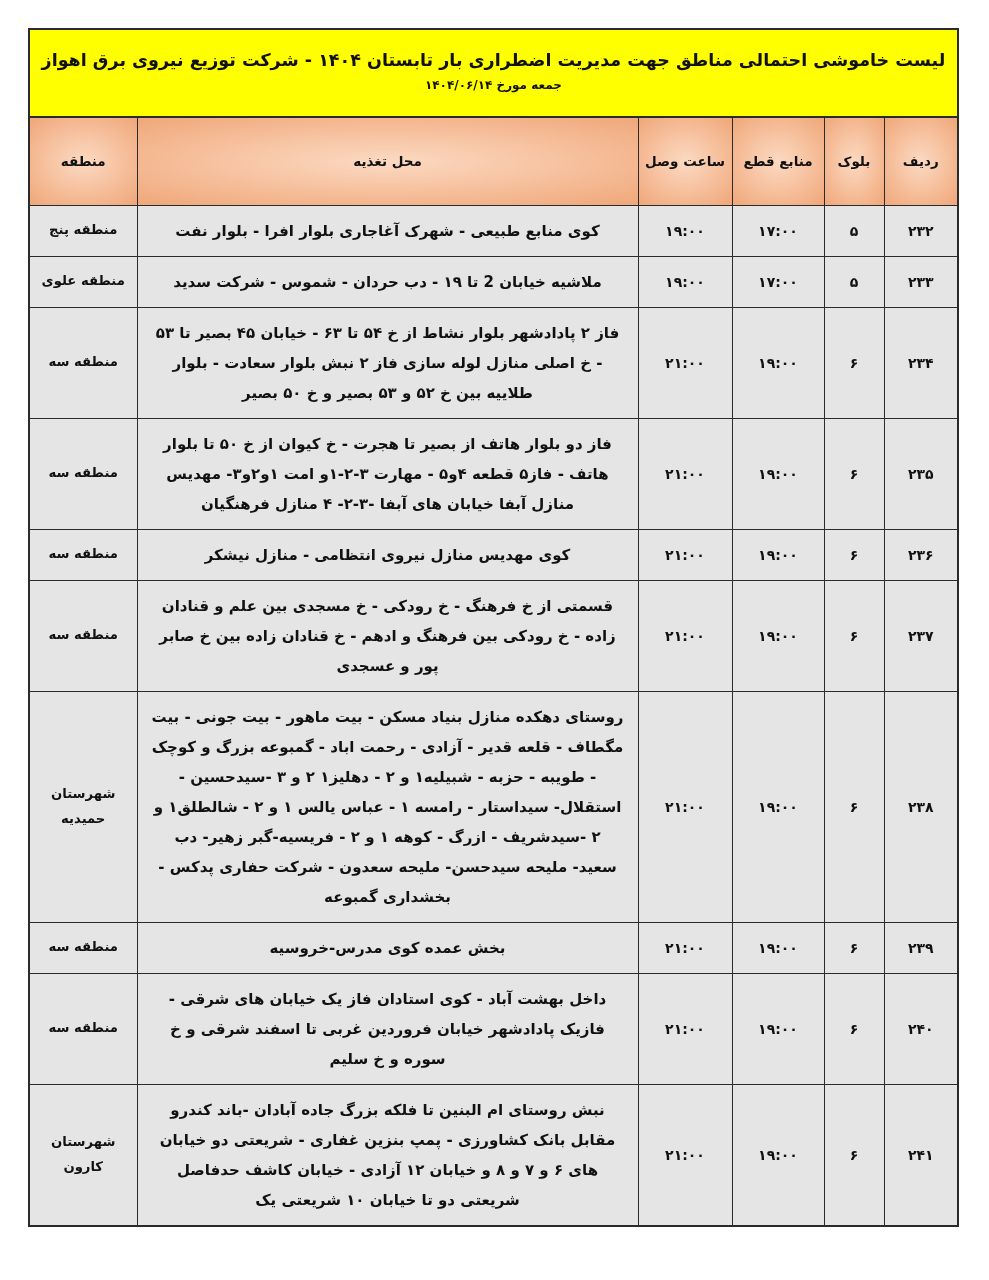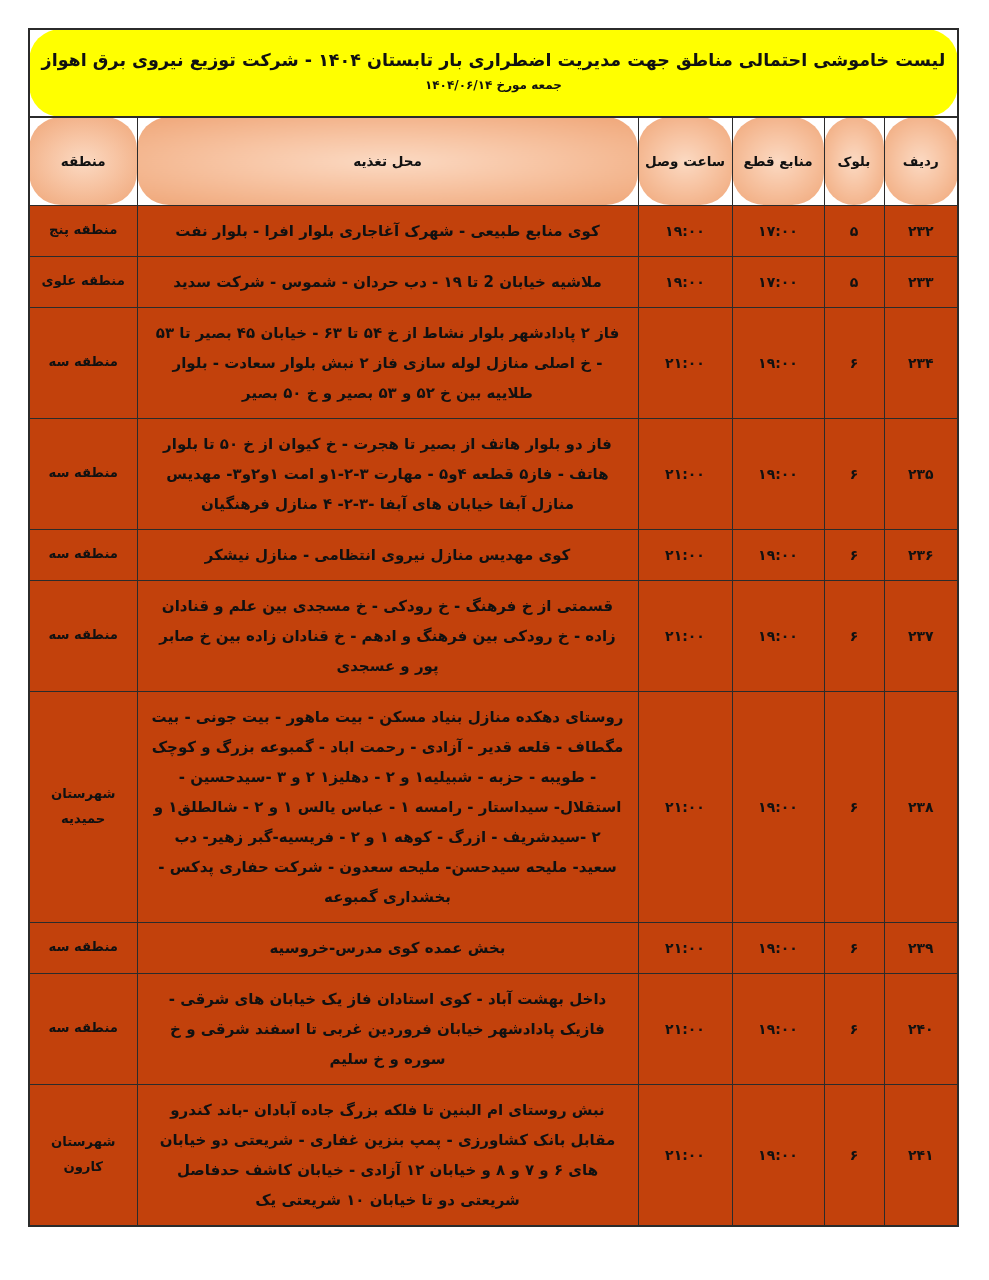--- a/index.html
+++ b/index.html
@@ -65,26 +65,25 @@
     background: #f4b183;
     background-image:
       radial-gradient(ellipse 70% 65% at 50% 50%, #fbd9c2 0%, #f7c4a3 45%, #f0a97c 100%);
     text-align: center;
     vertical-align: middle;
     font-size: 13.5px;
     font-weight: bold;
     color: #111111;
     height: 88px;
     padding: 4px 2px;
-    border-radius: 32px;
   }
 
   
   tbody td {
-    background: #c2410c;
+    background: #e5e5e5;
     color: #111111;
     vertical-align: middle;
     padding: 8px 6px;
   }
   td.c-radif,
   td.c-blok,
   td.c-ghat,
   td.c-vasl {
     text-align: center;
     font-size: 14px;

